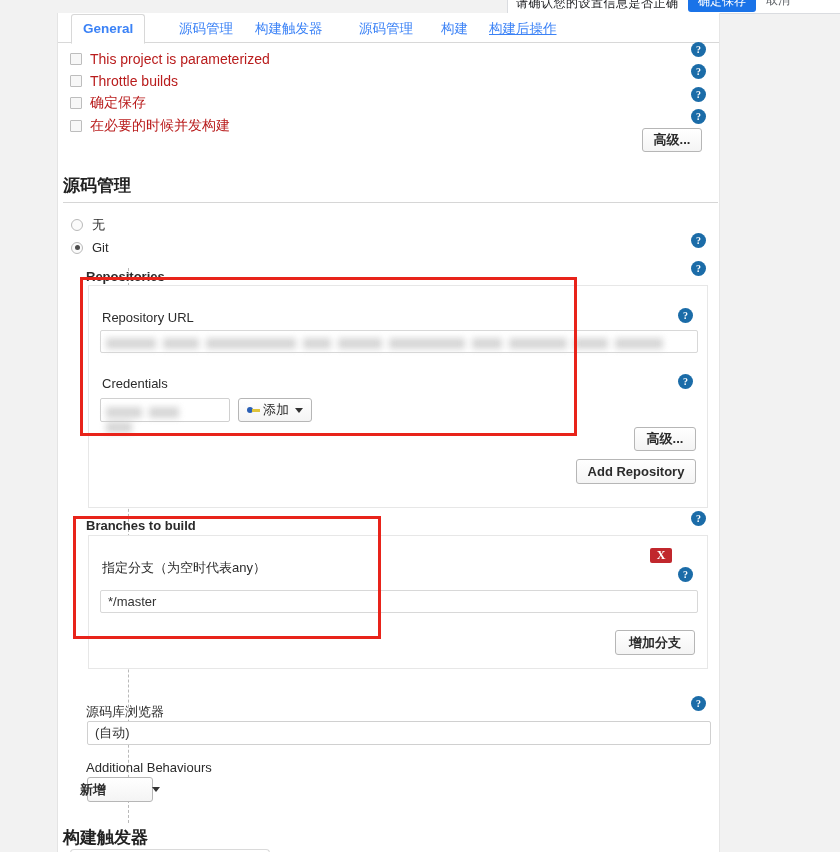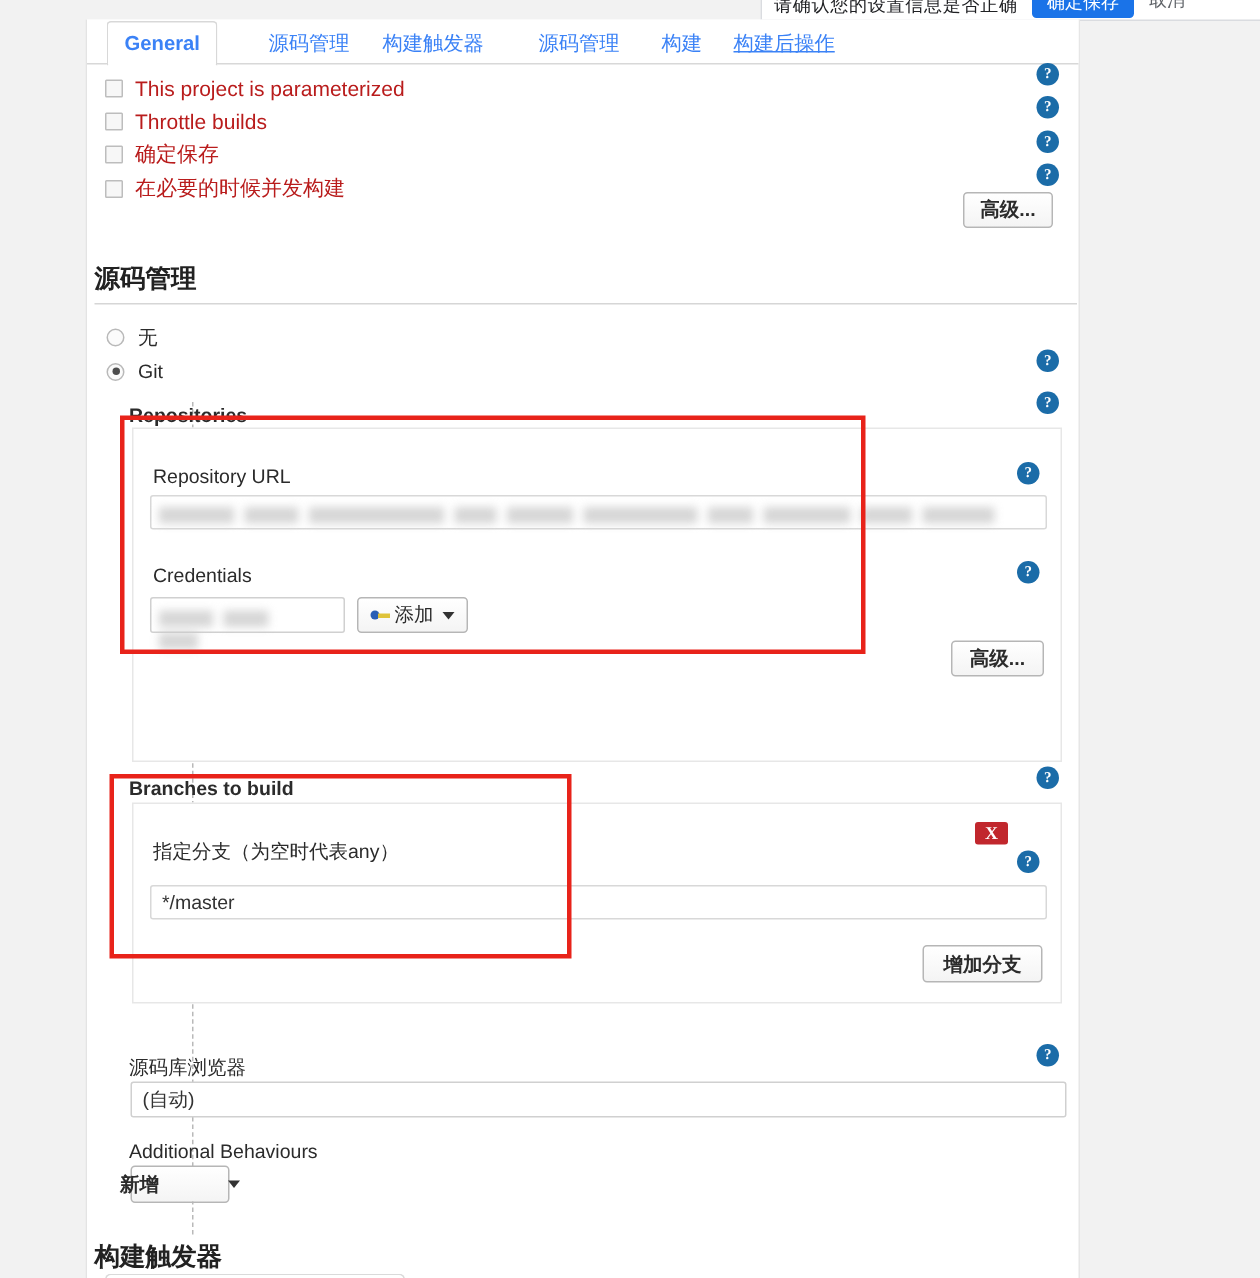--- a/index.html
+++ b/index.html
@@ -424,20 +424,21 @@
     <span style="width:36px"></span><span style="width:30px"></span><span style="width:26px"></span>
   </div>
   <div class="btn" style="left:180px; top:385px; width:74px; height:24px; font-weight:normal;">
     <span class="keyicon"></span>
     <span>添加</span>
     <span class="caret-btn"></span>
   </div>
   <div class="help" style="left:620px; top:361px;">?</div>
 
   <div class="btn" style="left:576px; top:414px; width:62px; height:24px;">高级...</div>
+  <div class="btn" style="left:518px; top:446px; width:120px; height:25px;">Add Repository</div>
 
   <div class="lbl lbl-bold" style="left:28px; top:505px;text-align:right;">Branches to build</div>
   <div class="help" style="left:633px; top:498px;">?</div>
 
   <div class="subbox" style="left:30px; top:522px; width:620px; height:134px;"></div>
 
   <div class="lbl" style="left:44px; top:546px;">指定分支（为空时代表any）</div>
   <div class="inputfield" style="left:42px; top:577px; width:598px; height:23px;">*/master</div>
 
   <div class="xbadge" style="left:592px; top:535px; width:22px; height:15px;">X</div>

